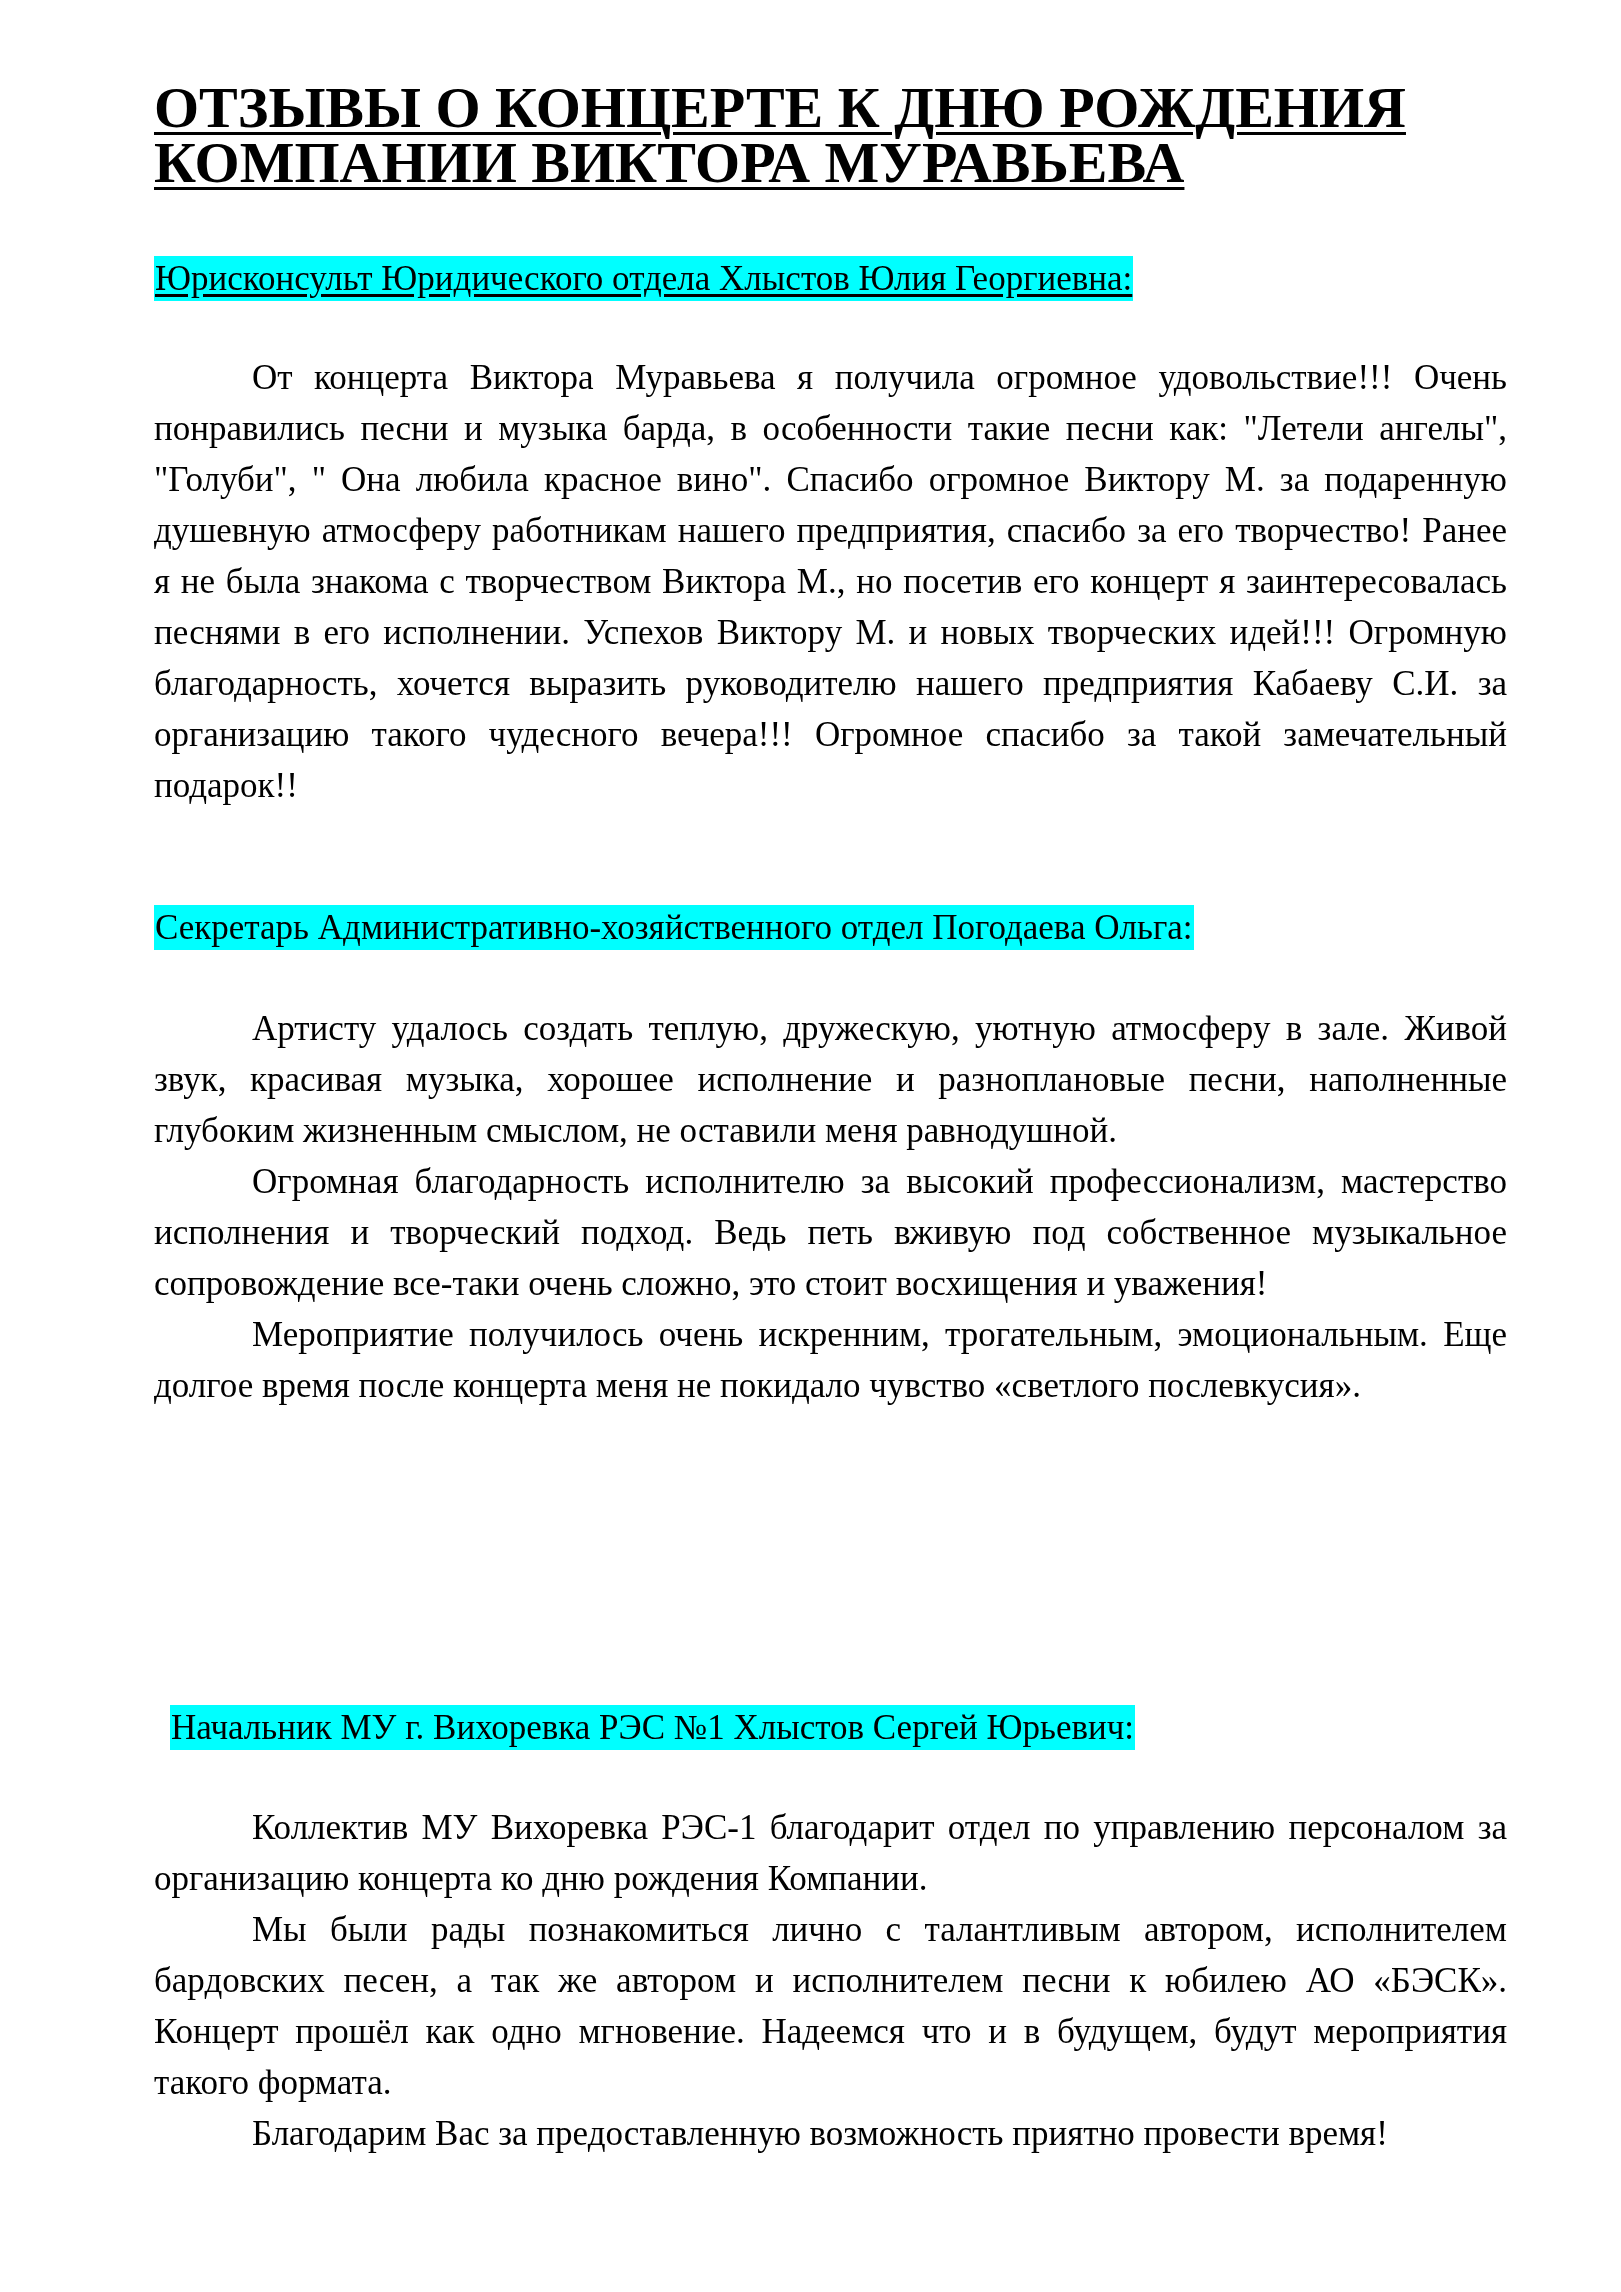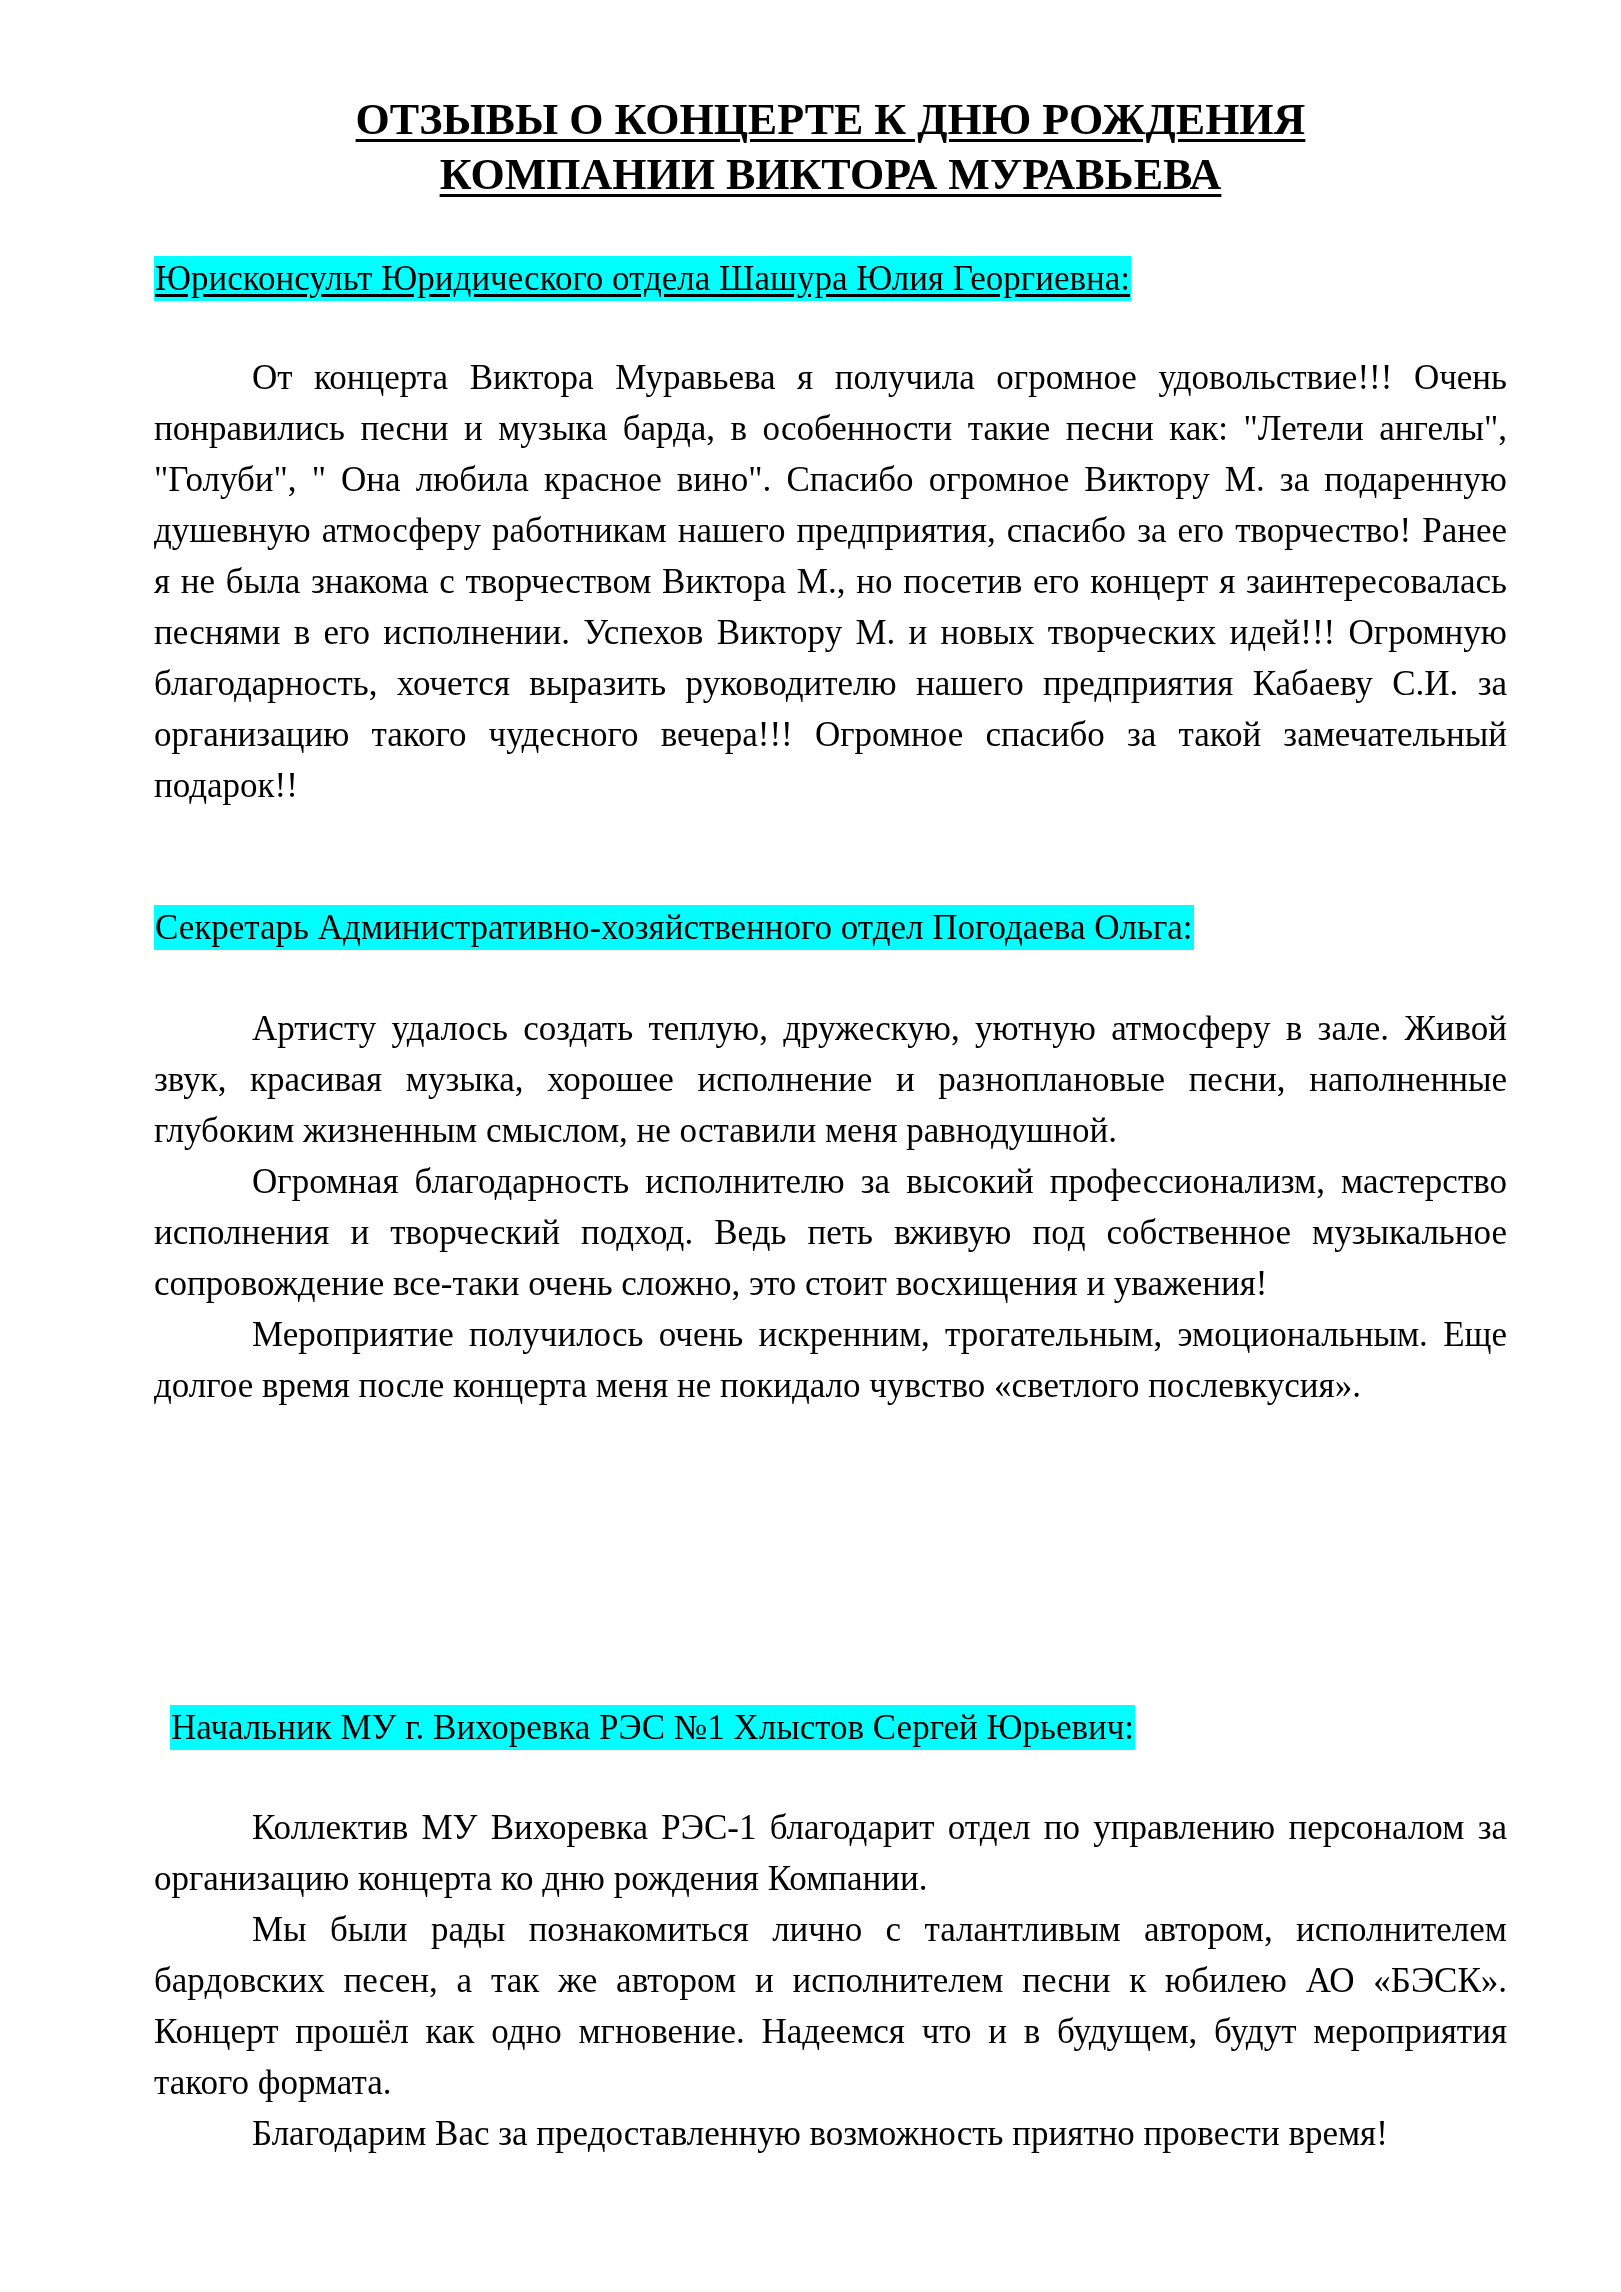--- a/index.html
+++ b/index.html
@@ -15,25 +15,25 @@
       font-family: "Liberation Serif", "DejaVu Serif", serif;
       color: #000000;
     }
     .page {
       position: absolute;
       left: 154px;
       top: 80px;
       width: 1353px;
     }
     .title {
-      text-align: center;
+      text-align: left;
       font-weight: bold;
-      font-size: 44px;
+      font-size: 58px;
       line-height: 55px;
-      margin: 12px;
+      margin: 0;
     }
     .title span {
       text-decoration: underline;
       text-decoration-thickness: 2.9px;
       text-underline-offset: 4.9px;
     }
     .heading {
       display: inline-block;
       background: #00ffff;
       font-size: 35px;
@@ -63,21 +63,21 @@
 <body>
 
 <div class="page">
 
   <h1 class="title">
     <span>ОТЗЫВЫ О КОНЦЕРТЕ К ДНЮ РОЖДЕНИЯ</span><br>
     <span>КОМПАНИИ ВИКТОРА МУРАВЬЕВА</span>
   </h1>
 
   <div class="section1-heading">
-    <p class="heading underlined">Юрисконсульт Юридического отдела Шашура Юлия Георгиевна:</p>
+    <p class="heading underlined">Юрисконсульт Юридического отдела Хлыстов Юлия Георгиевна:</p>
   </div>
   <div class="section1-body">
     <p class="para">От концерта Виктора Муравьева я получила огромное удовольствие!!! Очень понравились песни  и музыка барда, в особенности такие песни как: "Летели ангелы", "Голуби", " Она любила красное вино". Спасибо огромное Виктору М. за подаренную душевную атмосферу работникам нашего предприятия, спасибо за его творчество!  Ранее я не была знакома с творчеством Виктора М., но посетив  его концерт я заинтересовалась песнями в его исполнении.  Успехов Виктору М. и новых творческих идей!!!  Огромную благодарность, хочется выразить руководителю нашего предприятия Кабаеву С.И. за организацию такого чудесного вечера!!! Огромное спасибо за такой замечательный подарок!!</p>
   </div>
 
   <div class="section2-heading">
     <p class="heading">Секретарь Административно-хозяйственного отдел Погодаева Ольга:</p>
   </div>
   <div class="section2-body">
     <p class="para">Артисту удалось создать теплую, дружескую, уютную атмосферу в зале. Живой звук, красивая музыка, хорошее исполнение и разноплановые песни, наполненные глубоким жизненным смыслом, не оставили меня равнодушной.</p>

